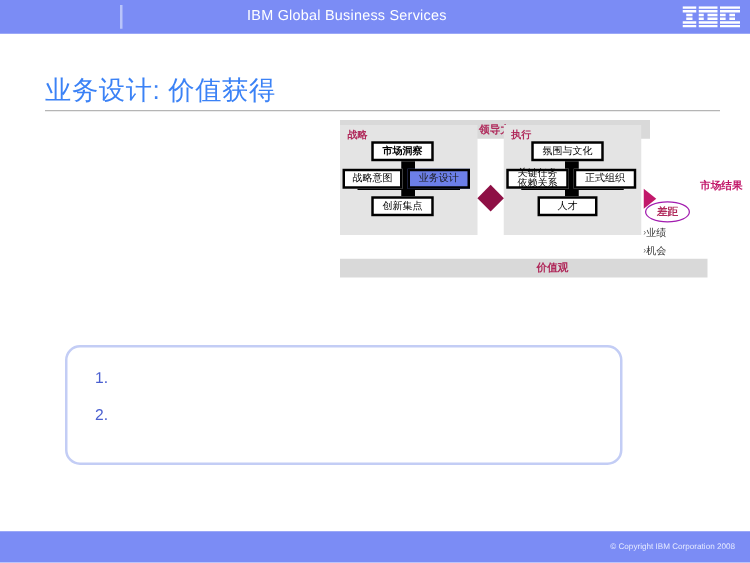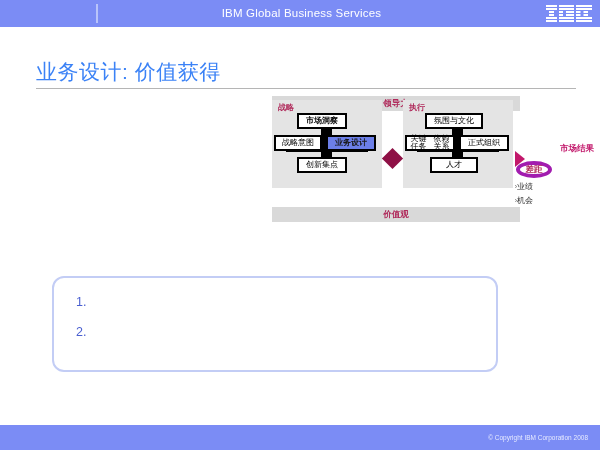--- a/index.html
+++ b/index.html
@@ -30,21 +30,20 @@
   }
   .header-title {
     position: absolute;
     left: 0; top: 0;
     width: 555px; height: 27px;
     line-height: 27px;
     text-align: center;
     color: #ffffff;
     font-size: 11.5px;
     letter-spacing: 0.2px;
-    padding-left: 24px;
   }
   .ibm-logo {
     position: absolute;
     right: 8px; top: 5px;
     width: 46px; height: 17px;
   }
   .ibm-logo svg { display: block; }
 
   
   .slide-title {
@@ -73,21 +72,21 @@
     left: 0;
     width: 248px; height: 15px;
     background: #d9d9d9;
     color: #b02a5b;
     font-size: 8.5px;
     font-weight: bold;
     text-align: center;
     line-height: 15px;
   }
   .band-top { top: 0; }
-  .band-bottom { top: 111px; }
+  .band-bottom { top: 111px; padding-left: 46px; }
 
   .panel {
     position: absolute;
     top: 4px;
     width: 110px; height: 88px;
     background: #e4e4e4;
   }
   .panel-left  { left: 0; }
   .panel-right { left: 131px; }
 
@@ -161,21 +160,21 @@
   .results-title {
     color: #c2186b;
     font-size: 8.5px;
     font-weight: bold;
     white-space: nowrap;
   }
   .gap-ellipse {
     position: relative;
     margin: 6px 0 0 6px;
     width: 36px; height: 17px;
-    border: 4px solid #a21caf;
+    border: 1px solid #a21caf;
     border-radius: 50%;
     color: #b02a5b;
     font-size: 8.5px;
     font-weight: bold;
     display: flex;
     align-items: center;
     justify-content: center;
     box-sizing: border-box;
   }
   .result-item {
@@ -287,32 +286,32 @@
   <div class="tri-down" style="left:167px; top:10px;"></div>
 
   <div class="panel panel-left">
     <div class="panel-label">战略</div>
 
     <div class="cross-v" style="left:49px; top:22px; height:48px;"></div>
     <div class="cross-h" style="left:14px; top:41px; width:82px;"></div>
 
     <div class="node" style="left:25px; top:13px; width:50px; height:16px;font-weight:bold;">市场洞察</div>
     <div class="node" style="left:2px; top:35px; width:48px; height:16px;">战略意图</div>
-    <div class="node highlight" style="left:54px; top:35px; width:50px; height:16px;font-weight:bold;">业务设计</div>
+    <div class="node highlight" style="left:54px; top:35px; width:50px; height:16px;">业务设计</div>
     <div class="node" style="left:25px; top:57px; width:50px; height:16px;">创新集点</div>
   </div>
 
   <div class="panel panel-right">
     <div class="panel-label">执行</div>
 
     <div class="cross-v" style="left:49px; top:22px; height:48px;"></div>
     <div class="cross-h" style="left:14px; top:41px; width:82px;"></div>
 
     <div class="node" style="left:22px; top:13px; width:58px; height:16px;">氛围与文化</div>
-    <div class="node" style="left:2px; top:35px; width:50px; height:16px; flex-direction:row;">
+    <div class="node" style="left:2px; top:35px; width:50px; height:16px; flex-direction:column;">
       <span>关键任务</span>
       <span>依赖关系</span>
     </div>
     <div class="node" style="left:56px; top:35px; width:50px; height:16px;">正式组织</div>
     <div class="node" style="left:27px; top:57px; width:48px; height:16px;">人才</div>
   </div>
 
   <div class="diamond" style="left:113px; top:55px;"></div>
 
   <div class="tri-right" style="left:243px; top:55px;"></div>

